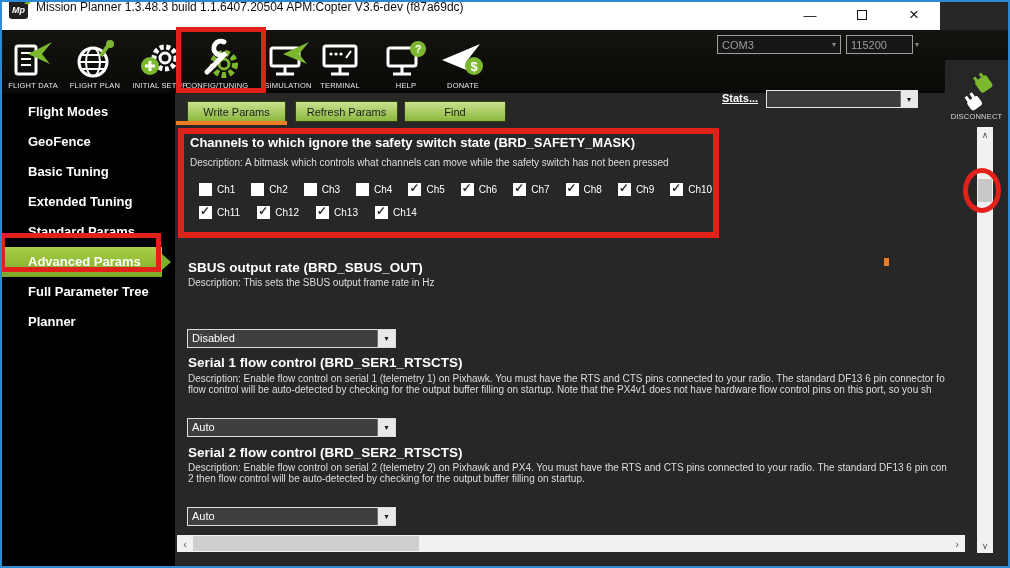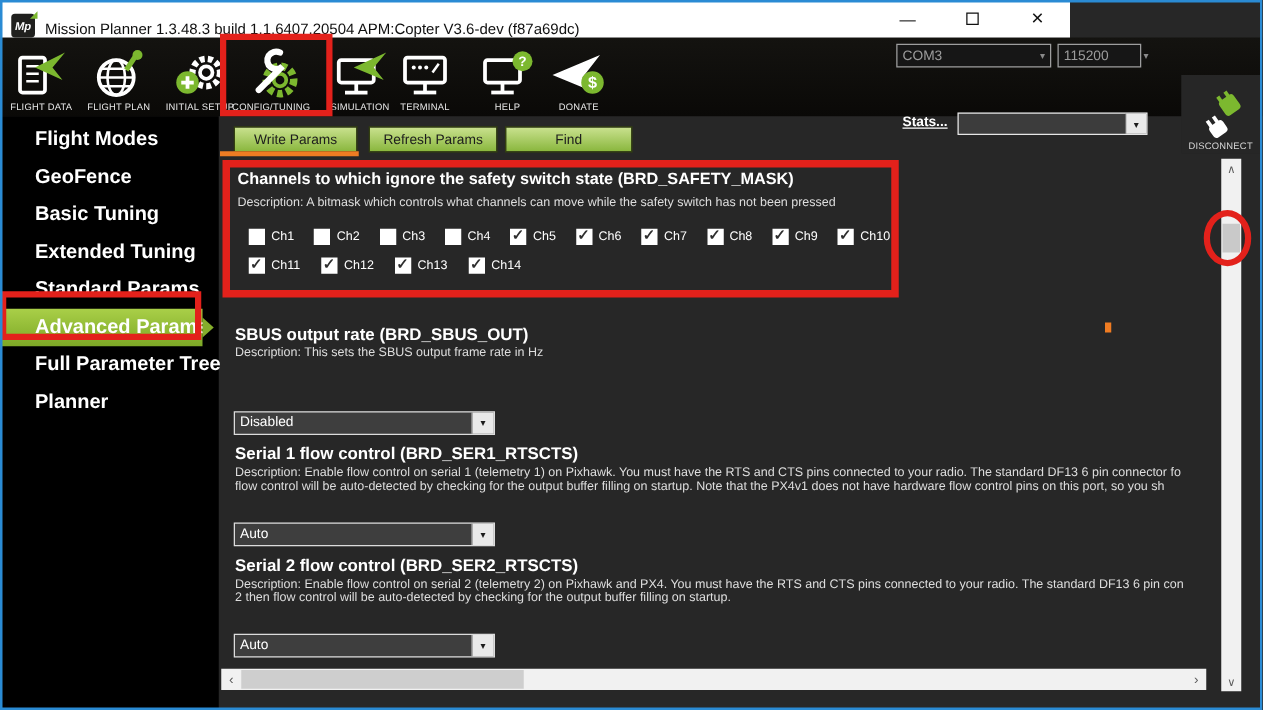--- a/index.html
+++ b/index.html
@@ -1,21 +1,21 @@
 <!DOCTYPE html>
 <html><head>
 <meta charset="utf-8">
 <style>
   * { margin:0; padding:0; box-sizing:border-box; }
   body { background:#444; font-family:"Liberation Sans", sans-serif; }
   #screen{ position:relative; width:1010px; height:568px; background:#272727; overflow:hidden; }
   .frame{ position:absolute; inset:0; border:2px solid #2a8bd4; z-index:60; pointer-events:none; }
 
   
-  .titlebar{ position:absolute; left:0; top:0; width:856px; height:30px; background:#ffffff; display:flex; align-items:flex-end; z-index:5; }
+  .titlebar{ position:absolute; left:0; top:0; width:940px; height:30px; background:#ffffff; display:flex; align-items:flex-start; z-index:5; }
   .mp-logo{ position:relative; width:19px; height:19px; margin-left:9px; background:#20201e; border-radius:3px; color:#fff; font-size:9px; font-weight:bold; font-style:italic; display:flex; align-items:center; justify-content:center; }
   .mp-logo::after{ content:""; position:absolute; right:-2px; top:-2px; width:0; height:0; border-left:6px solid transparent; border-top:6px solid #7cb82f; transform:rotate(90deg); }
   .title-text{ margin-left:8px; font-size:12px; color:#101010; }
   .win-controls{ margin-left:auto; display:flex; height:30px; }
   .win-btn{ width:52px; height:30px; display:flex; align-items:center; justify-content:center; color:#111; font-size:13px; }
   .max-glyph{ width:10px; height:10px; border:1px solid #111; }
   .close-glyph{ font-size:17px; line-height:10px; }
 
   
   .toolbar{ position:absolute; left:0; top:30px; width:1010px; height:63px; background:linear-gradient(#141310,#0a0907); }
@@ -27,21 +27,21 @@
   .mini-select{ position:absolute; height:19px; background:#161616; border:1px solid #9e9e9e; color:#9c9c9c; font-size:11px; display:flex; align-items:center; padding:0 4px; }
   .mini-select .arr{ margin-left:auto; font-size:8px; color:#8a8a8a; }
   .stats-link{ position:absolute; left:722px; top:62px; color:#fff; font-size:11px; font-weight:bold; text-decoration:underline; cursor:pointer; z-index:4;text-align:center;}
   .stats-combo{ position:absolute; left:766px; top:60px; width:152px; height:18px; background:#3c3c3c; border:1px solid #e6e6e6; }
   .stats-combo .dd-btn{ width:17px; }
   .disconnect{ position:absolute; left:945px; top:30px; width:63px; height:63px; background:#262626; display:flex; flex-direction:column; align-items:center; justify-content:flex-end; cursor:pointer; }
   .disconnect .tb-label{ color:#d6d6d6; }
 
   
   .sidebar{ position:absolute; left:0; top:93px; width:175px; height:475px; background:#000; padding-top:4px; z-index:2;}
-  .sb-item{ position:relative; height:30px; line-height:30px; padding-left:28px; color:#fff; font-size:16px; font-weight:bold; cursor:pointer; white-space:nowrap; }
+  .sb-item{ position:relative; height:30px; line-height:30px; padding-left:28px; color:#fff; font-size:13px; font-weight:bold; cursor:pointer; white-space:nowrap; }
   .sb-item.selected{ background:linear-gradient(#a9cf48,#7da826); width:162px; }
   .sb-item.selected::after{ content:""; position:absolute; left:162px; top:7px; border-top:8px solid transparent; border-bottom:8px solid transparent; border-left:9px solid #85ad2c; }
 
   
   .gbtn{ position:absolute; top:101px; height:21px; background:linear-gradient(#c9e18e,#8ab73e); border:1px solid #33400f; color:#1c1c1c; font-size:11px; display:flex; align-items:center; justify-content:center; cursor:pointer; }
   .sec-title{ position:absolute; color:#fff; font-weight:bold; font-size:13.5px; white-space:nowrap; }
   .sec-desc{ position:absolute; color:#dedede; font-size:10px; white-space:nowrap; max-width:776px; overflow:hidden; }
   .ch-row{ position:absolute; display:flex; }
   .ch-item{ display:inline-flex; align-items:center; cursor:pointer; }
   .cb{ width:13px; height:13px; background:#fff; position:relative; flex:none; }

